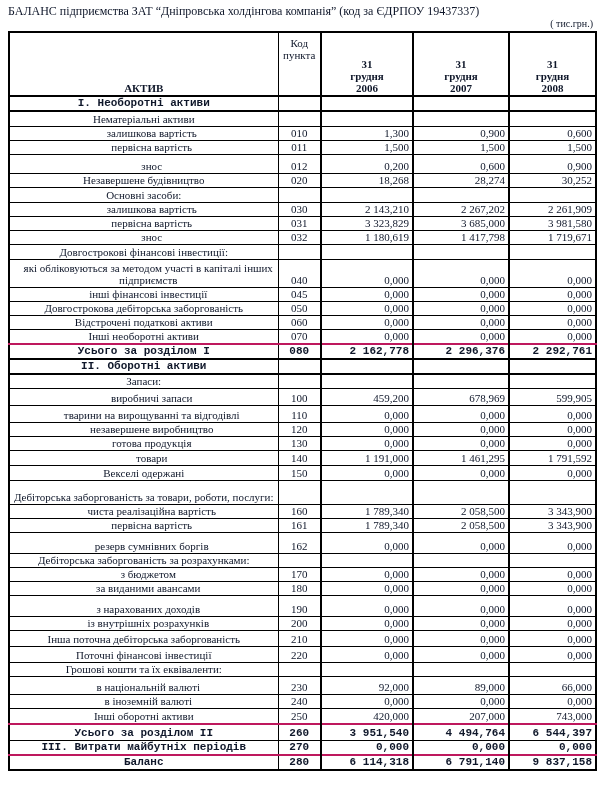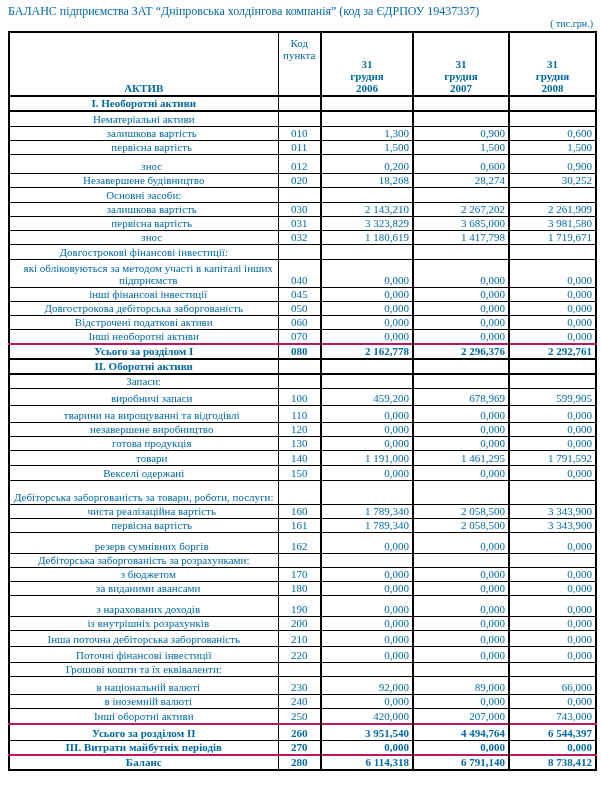--- a/index.html
+++ b/index.html
@@ -6,21 +6,21 @@
     margin: 0;
     padding: 0;
     background: #ffffff;
   }
   .page {
     position: relative;
     width: 601px;
     height: 808px;
     background: #ffffff;
     font-family: "Liberation Serif", "DejaVu Serif", serif;
-    color: #0369a1;
+    color: #0f172a;
     overflow: hidden;
   }
   .title {
     padding: 4px 0 0 8px;
     font-size: 12px;
     line-height: 14px;
     white-space: nowrap;
   }
   .unit-note {
     text-align: right;
@@ -64,21 +64,21 @@
   thead th.c-code {
     vertical-align: top;
     padding-top: 4px;
     font-weight: normal;
   }
   td.lab { text-align: center; padding-left: 4px; }
   td.code { text-align: center; }
   td.val { text-align: right; padding-right: 4px; }
   tr.sub  td.lab { padding-left: 19px; }
   tr.sub2 td.lab { padding-left: 12px; }
-  tr.section td, tr.total td, tr.section-total td { font-weight: bold; }
+  tr.section td, tr.total td, tr.section-total td { font-weight: bold; font-family: Liberation Mono, monospace; }
   tr.section td.lab, tr.section-total td.lab { text-align: center; }
   tr.section { border-top: 2px solid #000; border-bottom: 2px solid #000; }
   tr.total   { border-top: 2px solid #be185d; }
 </style>
 </head>
 <body>
 
 <div class="page">
   <div class="title">БАЛАНС підприємства ЗАТ “Дніпровська холдінгова компанія” (код за ЄДРПОУ 19437337)</div>
   <div class="unit-note">( тис.грн.)</div>
@@ -399,17 +399,17 @@
           <td class="code">270</td>
           <td class="val">0,000</td>
           <td class="val">0,000</td>
           <td class="val">0,000</td>
         </tr>
         <tr class="total" style="height: 15px;">
           <td class="lab">Баланс</td>
           <td class="code">280</td>
           <td class="val">6 114,318</td>
           <td class="val">6 791,140</td>
-          <td class="val">8 738,412</td>
+          <td class="val">9 837,158</td>
         </tr>
       </tbody>
   </table>
 </div>
 
 </body></html>

